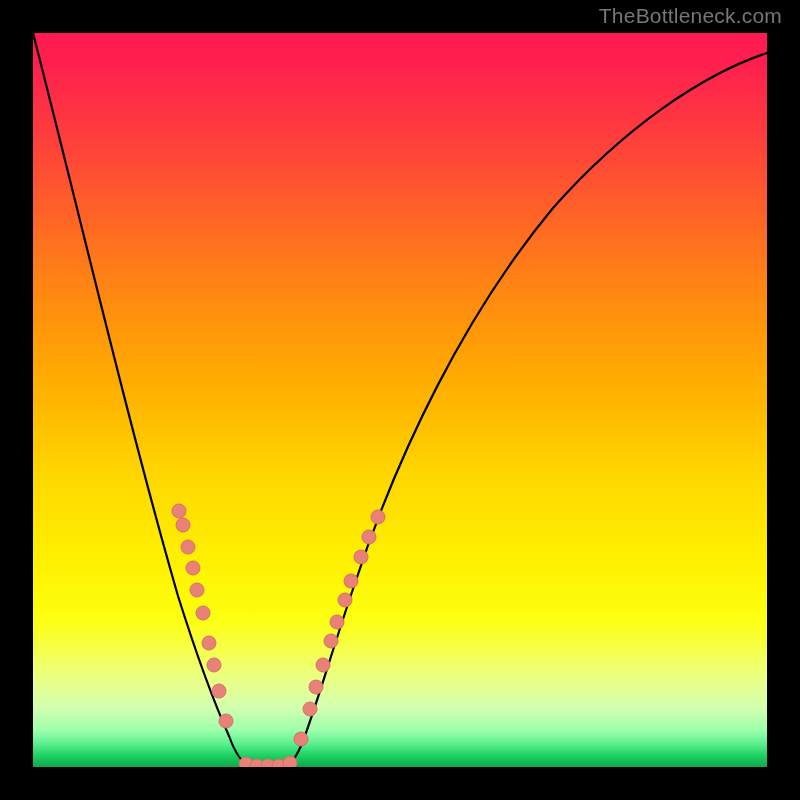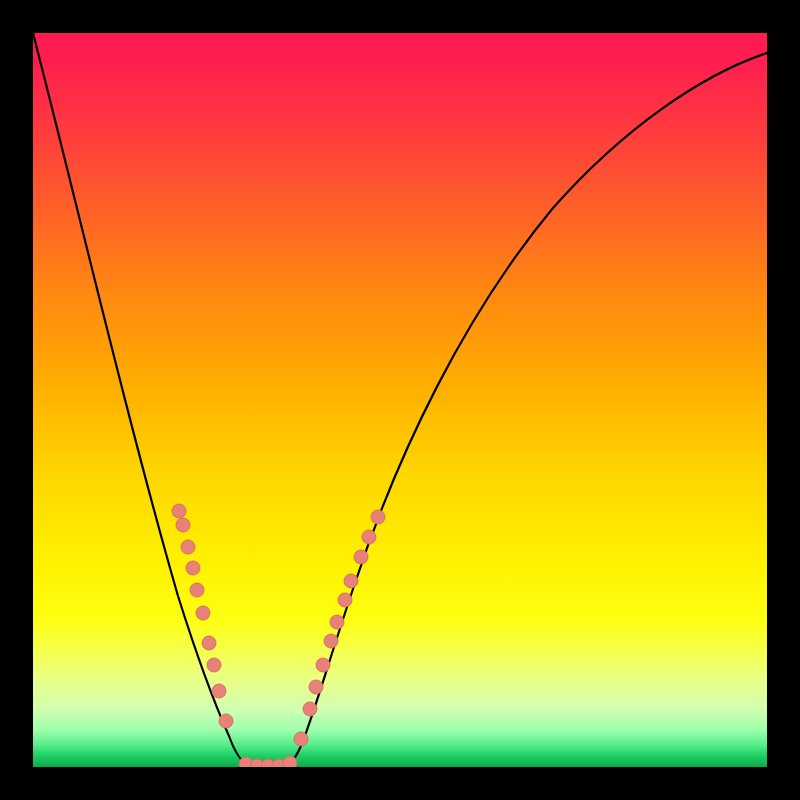--- a/index.html
+++ b/index.html
@@ -105,13 +105,14 @@
           <circle cx="304" cy="589" r="7" fill="#e88278" stroke="#d76e64" stroke-width="1"></circle>
           <circle cx="312" cy="567" r="7" fill="#e88278" stroke="#d76e64" stroke-width="1"></circle>
           <circle cx="318" cy="548" r="7" fill="#e88278" stroke="#d76e64" stroke-width="1"></circle>
           <circle cx="328" cy="524" r="7" fill="#e88278" stroke="#d76e64" stroke-width="1"></circle>
           <circle cx="336" cy="504" r="7" fill="#e88278" stroke="#d76e64" stroke-width="1"></circle>
           <circle cx="345" cy="484" r="7" fill="#e88278" stroke="#d76e64" stroke-width="1"></circle>
         </g>
     </svg>
   </div>
 
+  <div class="watermark">TheBottleneck.com</div>
 </div>
 
 </body></html>

